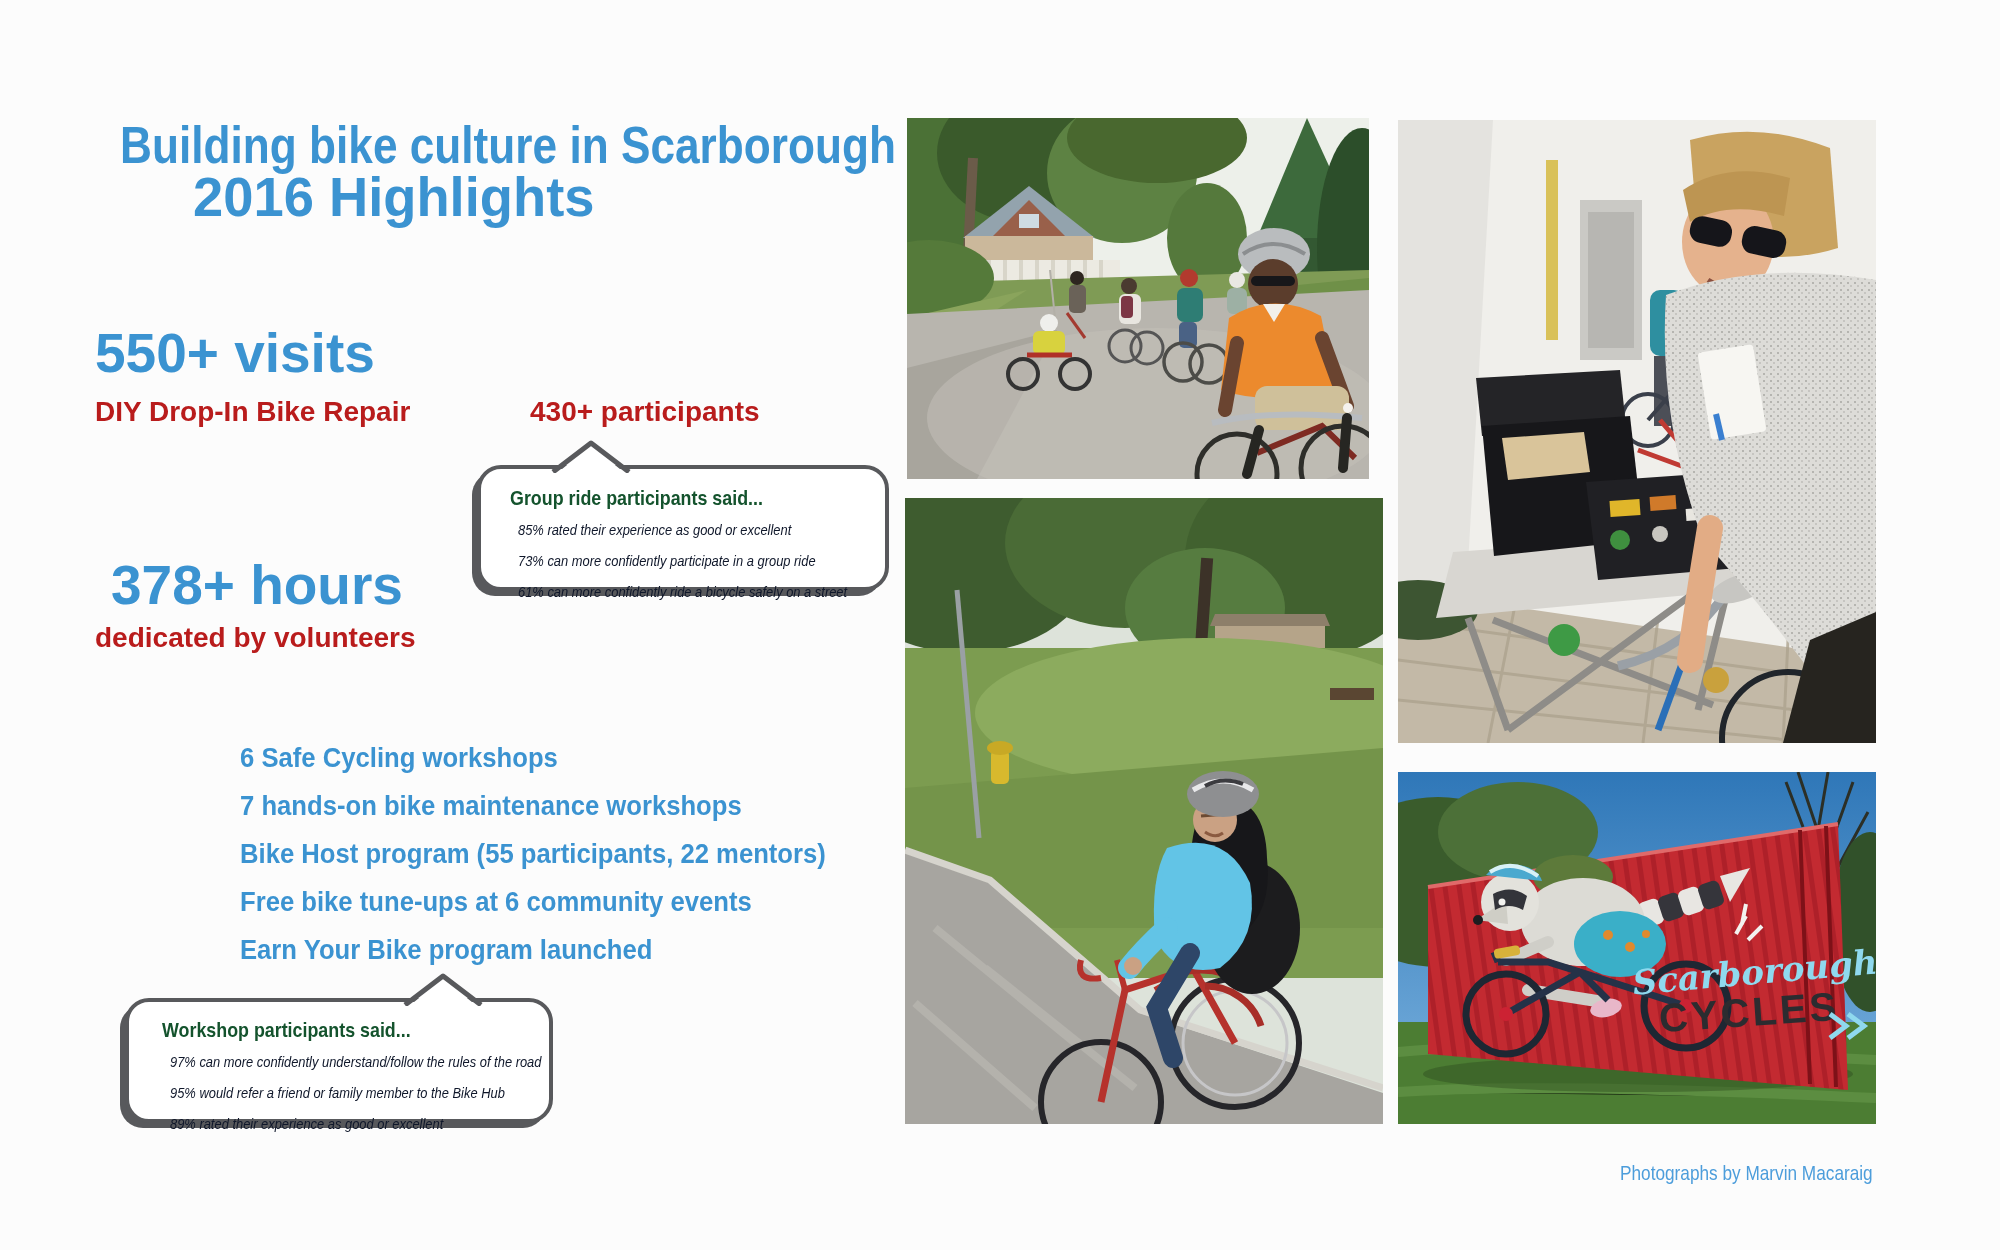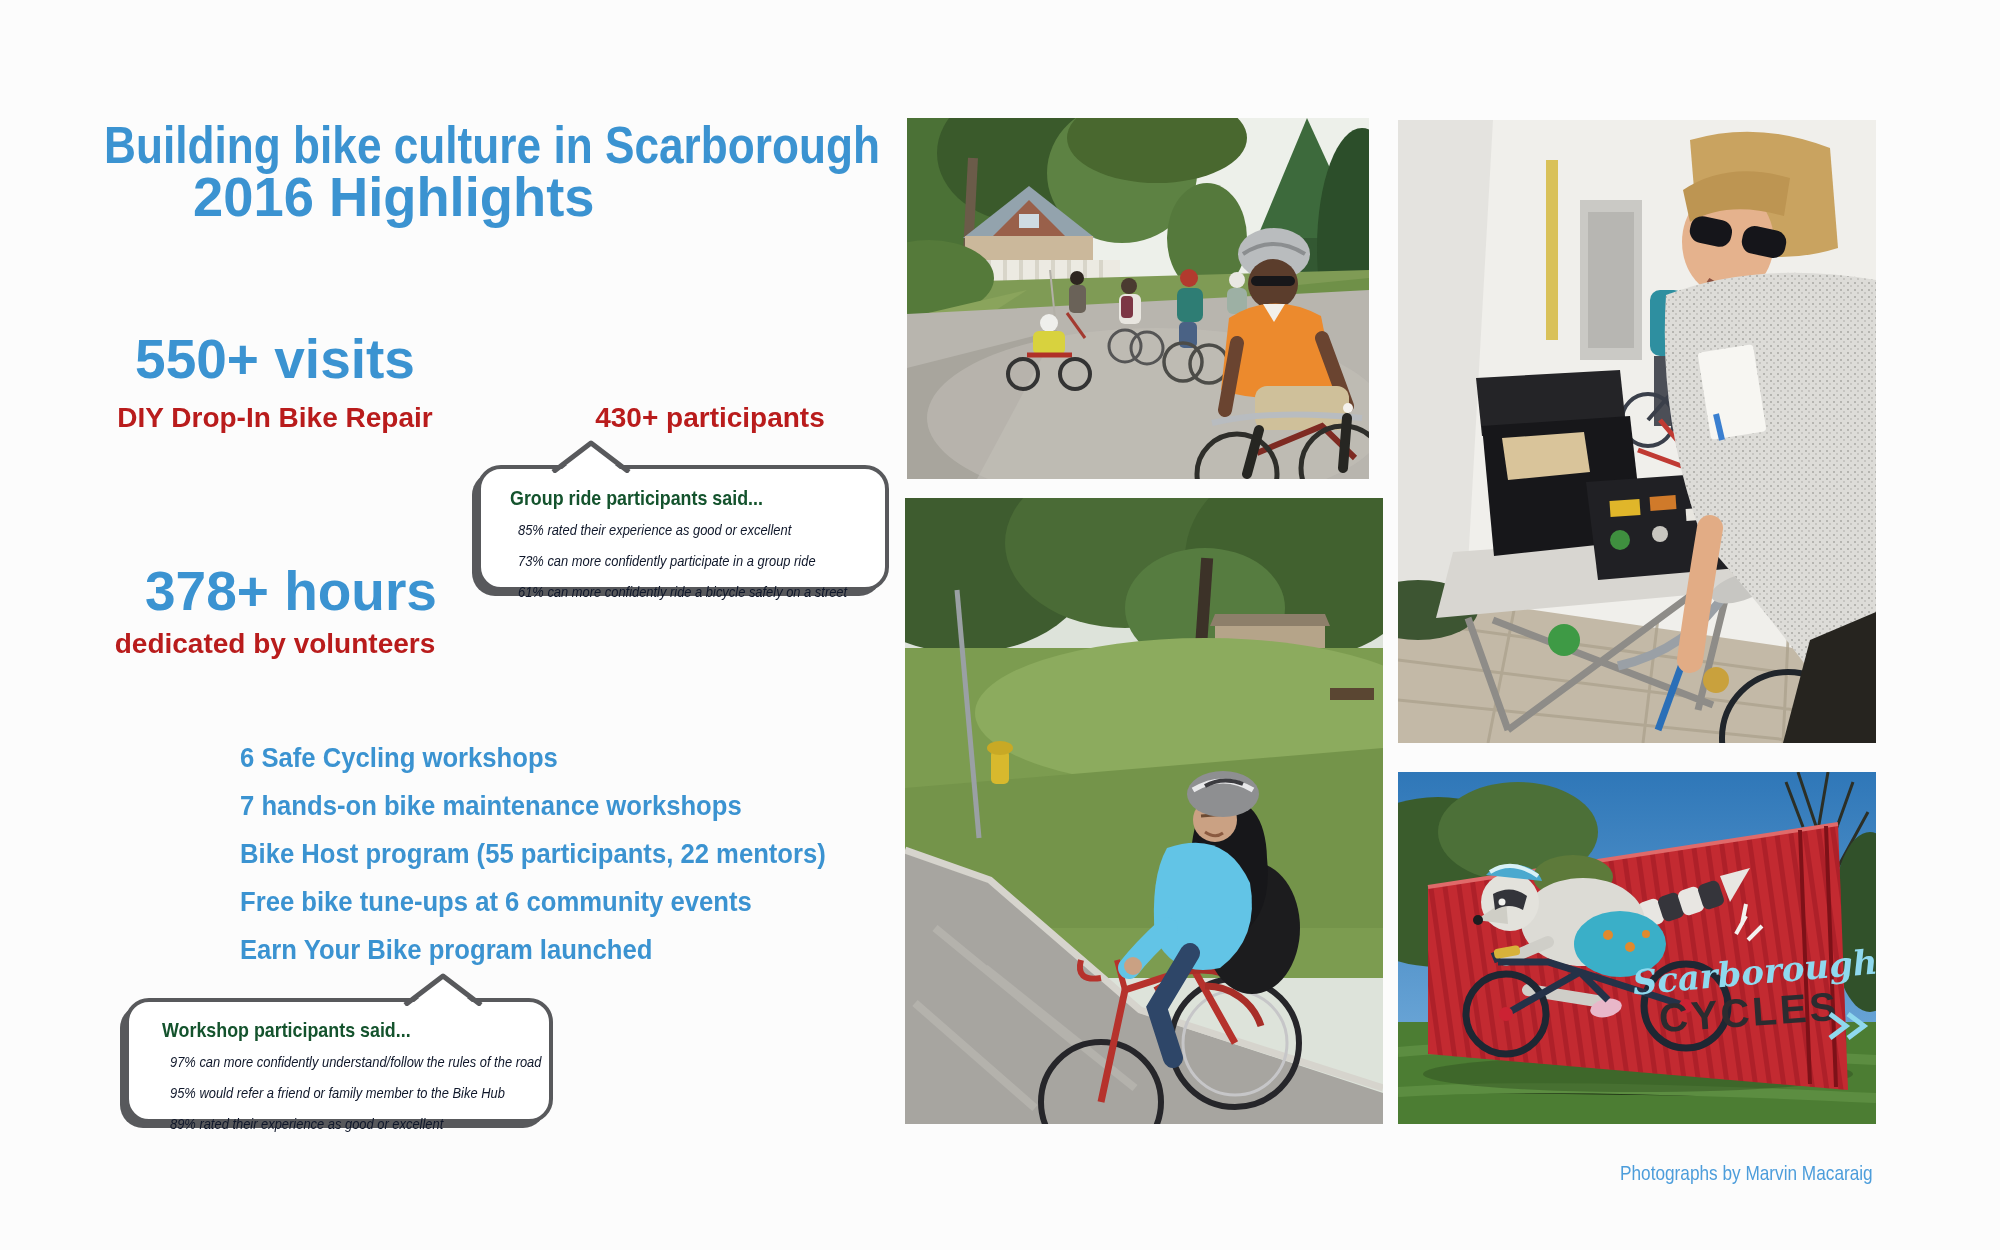--- a/index.html
+++ b/index.html
@@ -4,24 +4,24 @@
 <style>
   html,body{margin:0;padding:0;background:#ffffff;}
   #poster{position:relative;width:2000px;height:1250px;background:#fcfcfc;overflow:hidden;
           font-family:"Liberation Sans","DejaVu Sans",sans-serif;}
   .abs{position:absolute;}
   .nowrap{white-space:nowrap;}
   .blue{color:#3b93d1;}
   .sq{display:inline-block;white-space:nowrap;}
   .sq.left{transform-origin:0 50%;}
 
-  .title-line1{left:104px;top:119px;font-size:52px;line-height:52px;font-weight:bold;}
+  .title-line1{left:120px;top:119px;font-size:52px;line-height:52px;font-weight:bold;}
   .title-line2{left:193px;top:169px;font-size:56px;line-height:56px;font-weight:bold;}
 
-  .statwrap{text-align:center;margin-top:6px;}
+  .statwrap{}
   .stat-big{font-size:55px;line-height:55px;font-weight:bold;color:#3b93d1;}
   .stat-sub{font-size:28px;line-height:28px;font-weight:bold;color:#b91c1c;}
 
   .programs{left:240px;top:734px;}
   .programs .pline{height:48px;display:flex;align-items:center;font-size:27px;font-weight:bold;color:#3b93d1;white-space:nowrap;}
 
   .bubble{position:absolute;background:#ffffff;border:4px solid #58595c;border-radius:24px;
           box-shadow:-6px 6px 0 -1px #58595c;box-sizing:border-box;}
   .bubble .tail{position:absolute;top:-30px;}
   .bubble .bhead{margin:0;padding:0;font-size:21px;line-height:24px;font-weight:bold;color:#14532d;}

